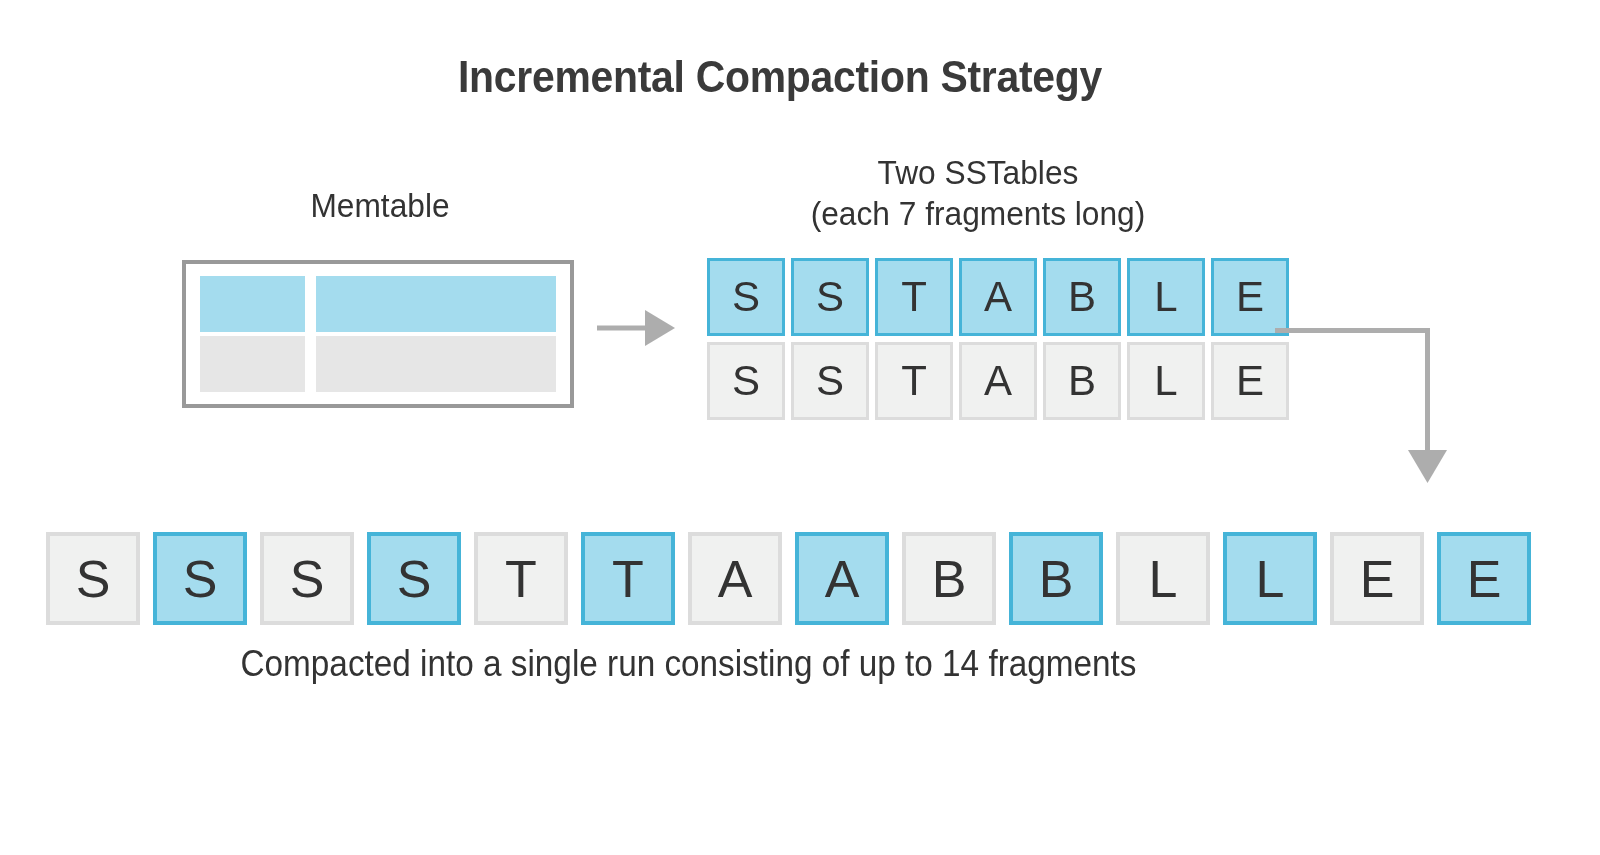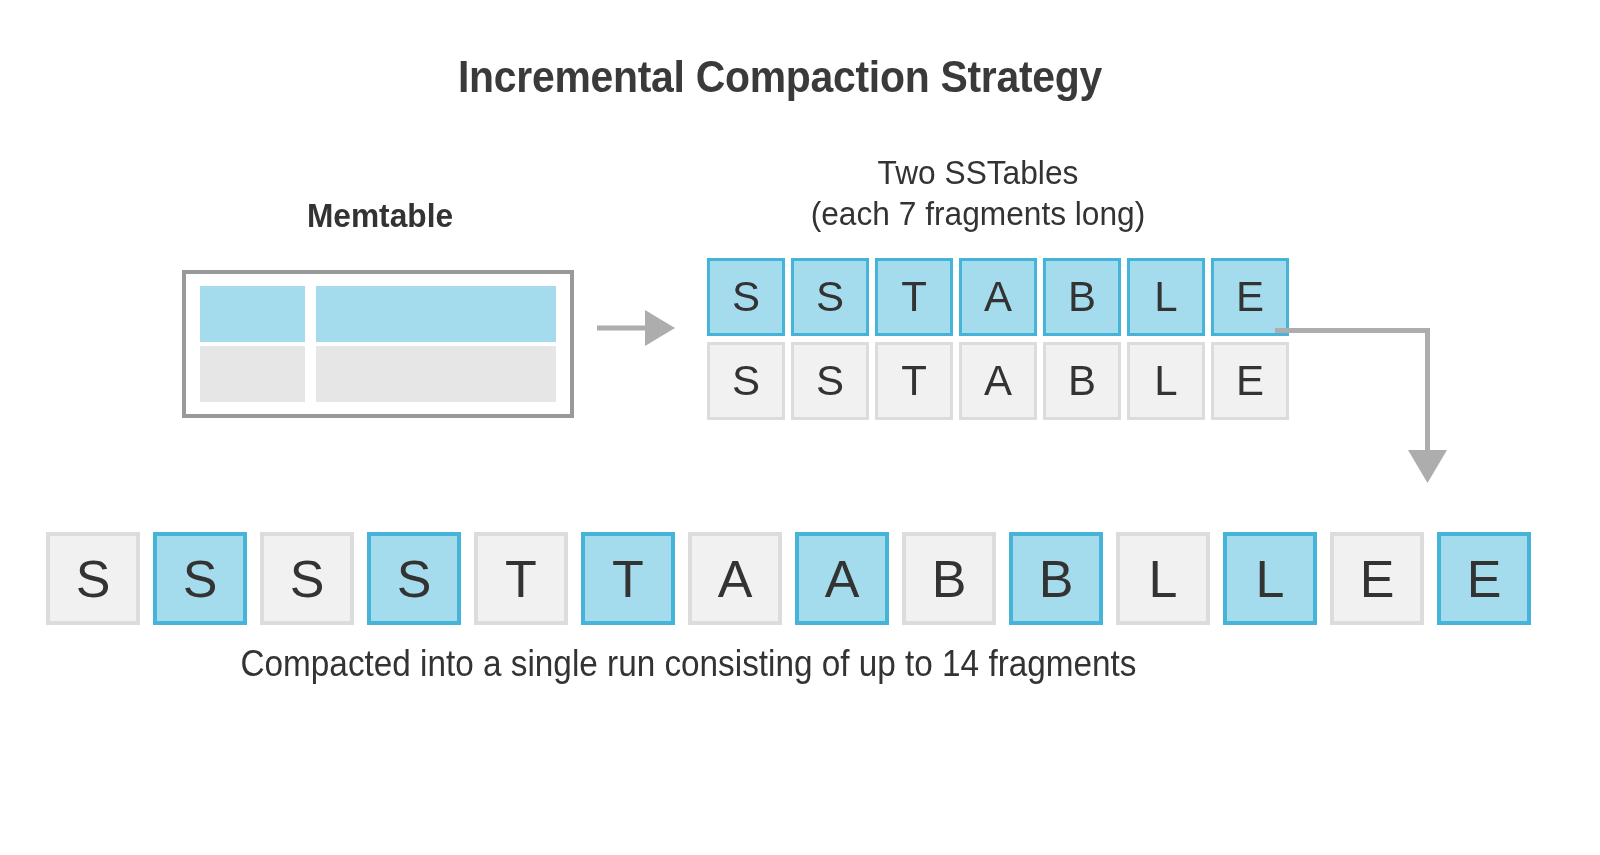--- a/index.html
+++ b/index.html
@@ -30,23 +30,22 @@
     color: #3a3a3a;
     transform: scaleX(0.93);
     transform-origin: center top;
     white-space: nowrap;
   }
 
   
   #memtable-group {
     position: absolute;
     left: 178px;
-    top: 198px;
+    top: 188px;
     width: 404px;
-    font-weight: bold;
   }
   #memtable-label {
     text-align: center;
     font-size: 33px;
     color: #333333;
     line-height: 1.1;
     transform: scaleX(0.96);
   }
   #memtable-box {
     position: absolute;

